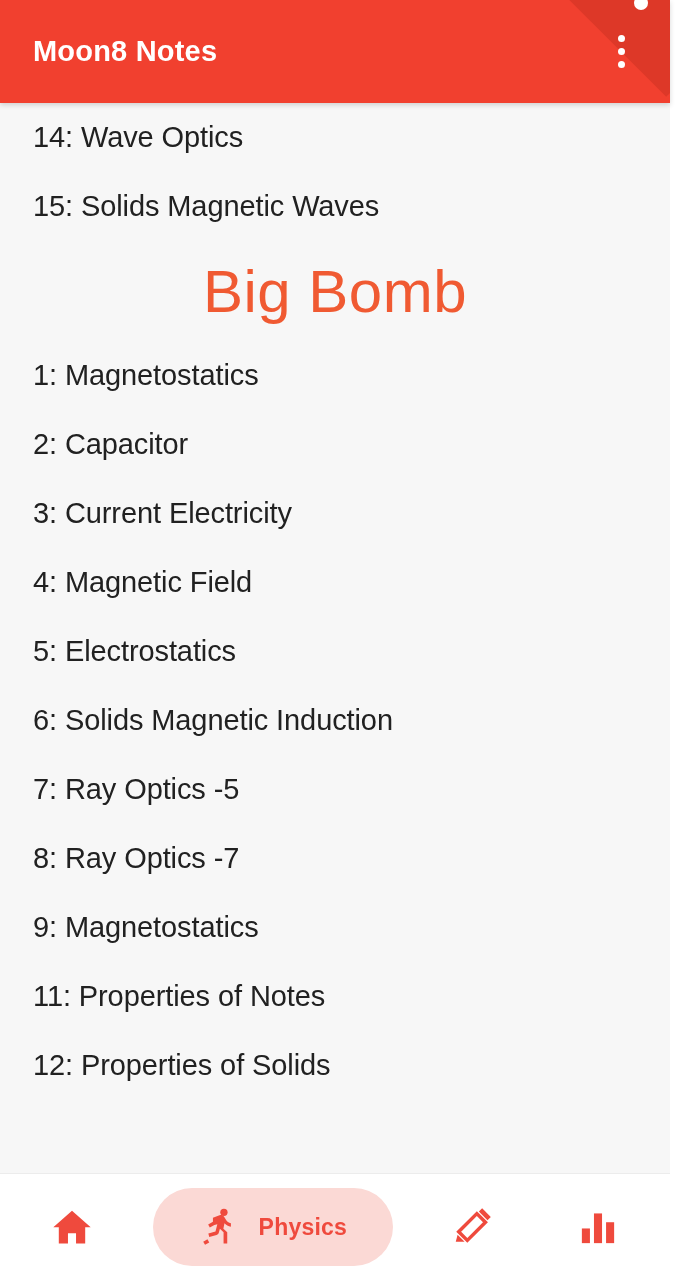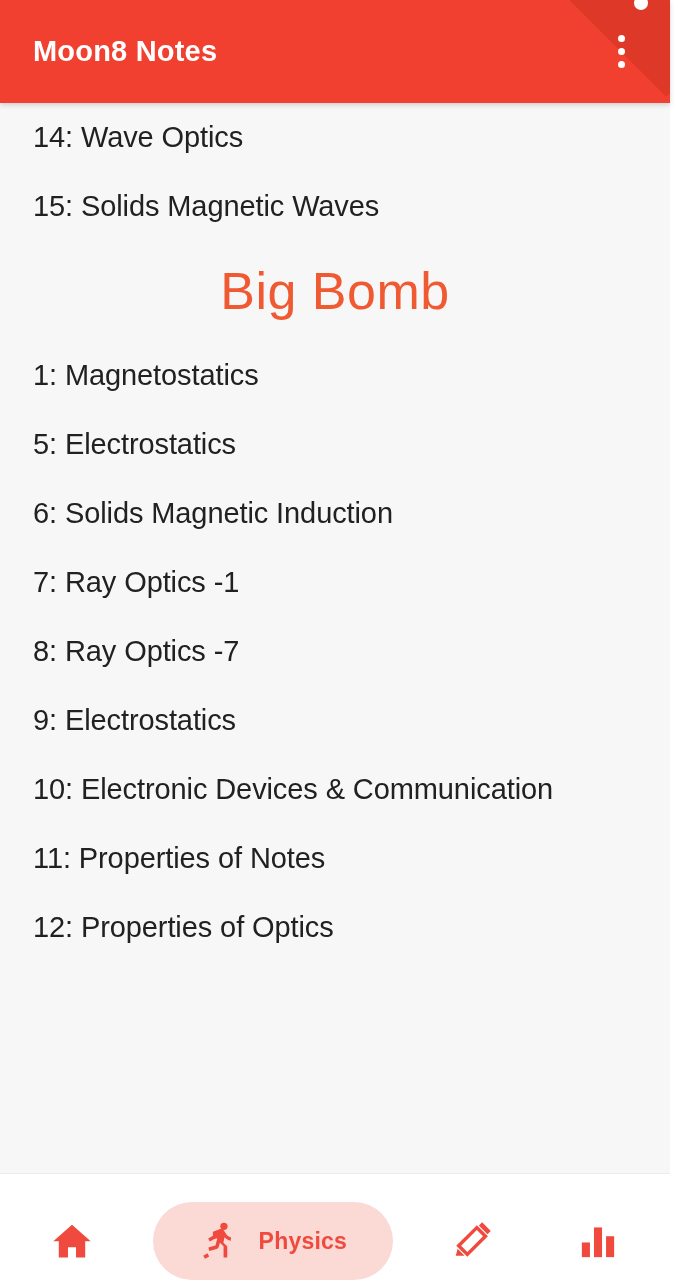--- a/index.html
+++ b/index.html
@@ -109,35 +109,35 @@
     letter-spacing: -0.1px;
     cursor: pointer;
     box-sizing: border-box;
   }
   .section-heading {
     height: 100px;
     display: flex;
     align-items: center;
     justify-content: center;
     color: #f05a32;
-    font-size: 52px;
+    font-size: 60px;
     font-weight: 300;
     letter-spacing: 0.5px;
     box-sizing: border-box;
     user-select: none;
   }
 
   
   .bottom-nav {
     height: 107px;
     min-height: 107px;
     background: #ffffff;
     border-top: 1px solid #ececec;
     display: flex;
-    align-items: flex-end;
+    align-items: center;
     justify-content: space-around;
     padding: 0 10px;
     box-sizing: border-box;
     z-index: 4;
   }
   .nav-btn {
     display: flex;
     align-items: center;
     justify-content: center;
     gap: 16px;
@@ -188,42 +188,48 @@
     <div class="list-item">
       <span>15: Solids Magnetic Waves</span>
     </div>
 
     <div class="section-heading">Big Bomb</div>
 
     <div class="list-item">
       <span>1: Magnetostatics</span>
     </div>
     <div class="list-item">
+      <span>2: Capacitor</span>
+    </div>
+    <div class="list-item">
+      <span>3: Current Electricity</span>
+    </div>
+    <div class="list-item">
+      <span>4: Magnetic Field</span>
+    </div>
+    <div class="list-item">
       <span>5: Electrostatics</span>
     </div>
     <div class="list-item">
       <span>6: Solids Magnetic Induction</span>
     </div>
     <div class="list-item">
-      <span>7: Ray Optics -1</span>
+      <span>7: Ray Optics -5</span>
     </div>
     <div class="list-item">
       <span>8: Ray Optics -7</span>
     </div>
     <div class="list-item">
-      <span>9: Electrostatics</span>
-    </div>
-    <div class="list-item">
-      <span>10: Electronic Devices &amp; Communication</span>
+      <span>9: Magnetostatics</span>
     </div>
     <div class="list-item">
       <span>11: Properties of Notes</span>
     </div>
     <div class="list-item">
-      <span>12: Properties of Optics</span>
+      <span>12: Properties of Solids</span>
     </div>
   </div>
 
   <div class="bottom-nav">
 
     <div class="nav-btn">
       <span class="nav-icon">
         <svg viewBox="0 0 24 24" fill="#ef4a3d" xmlns="http://www.w3.org/2000/svg">
           <path d="M12 3.2 1.8 12.2h3.0V21h5.0v-5.6h4.4V21h5.0v-8.8h3.0z"></path>
         </svg>

